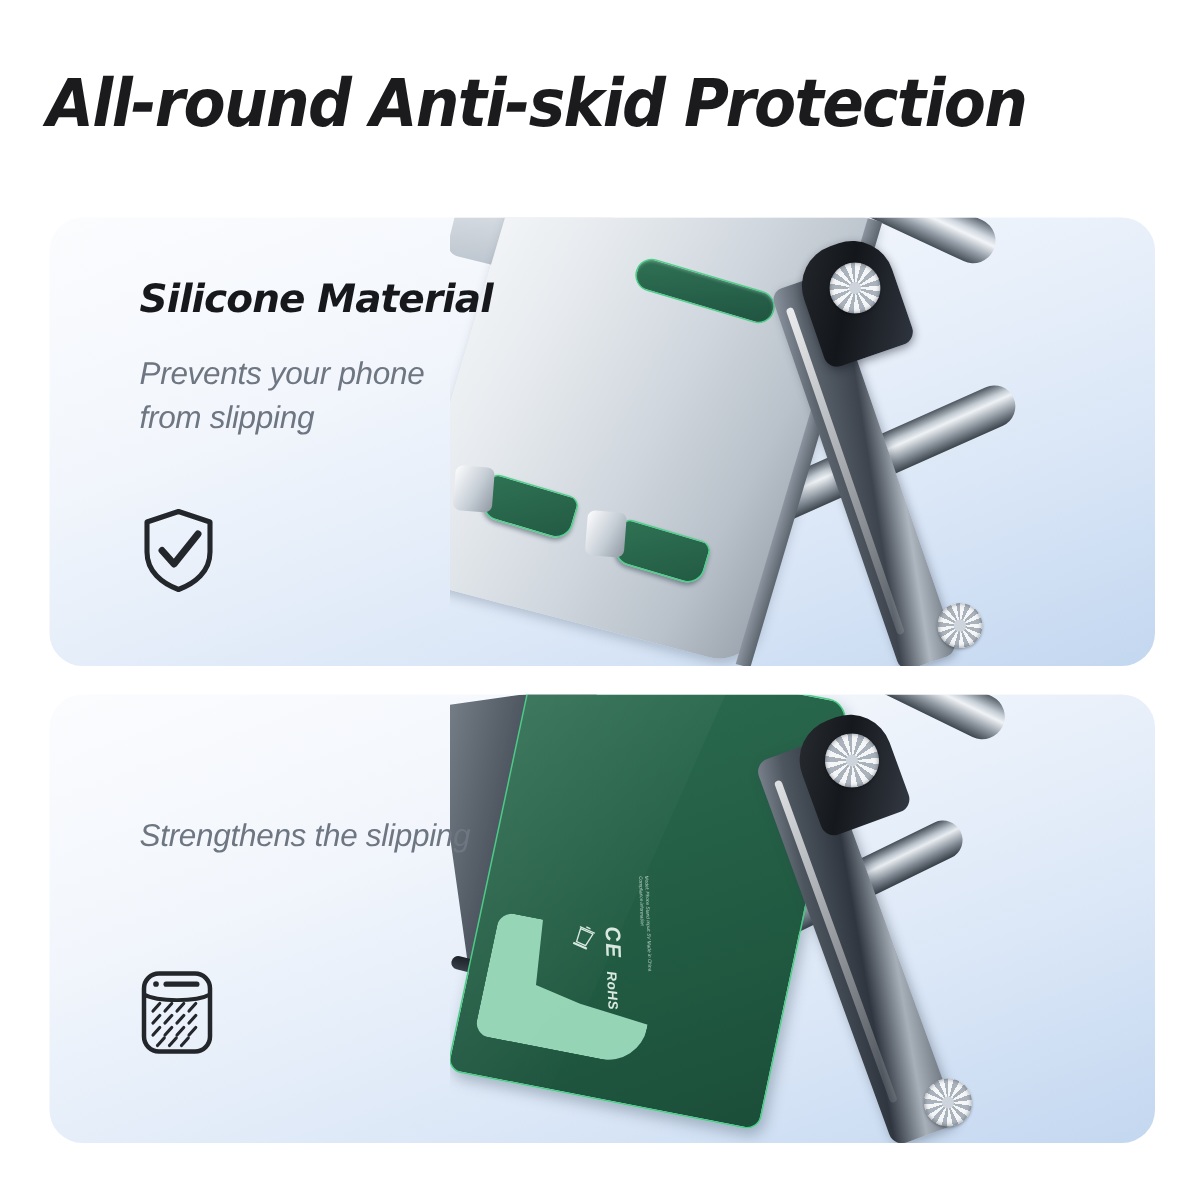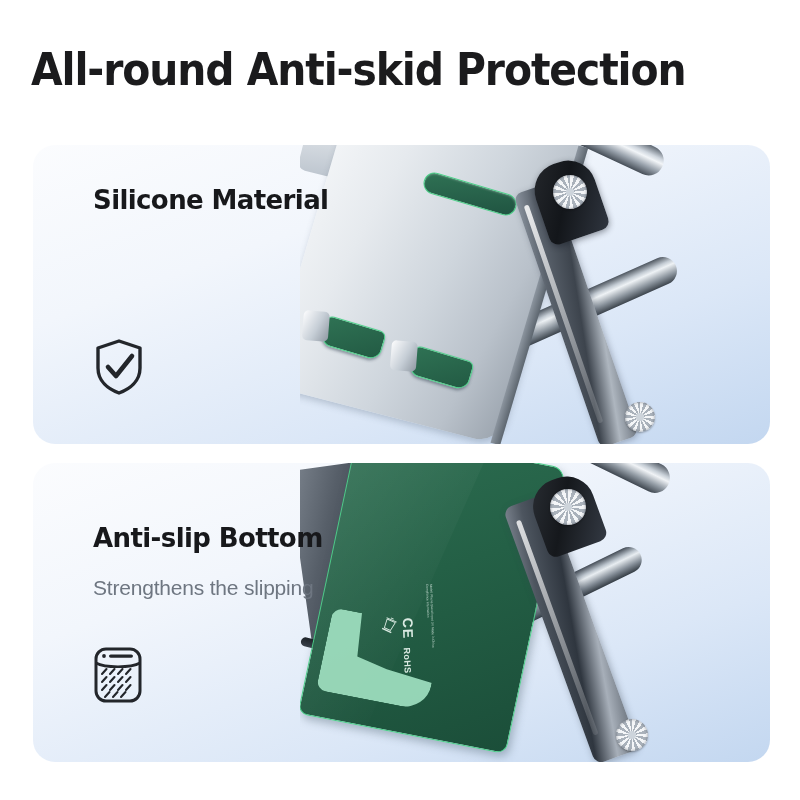--- a/index.html
+++ b/index.html
@@ -2,21 +2,21 @@
 <html><head>
 <meta charset="utf-8">
 <style>
   * { box-sizing: border-box; margin: 0; padding: 0; }
   html, body {
     width: 800px; height: 800px;
     background: #ffffff;
     font-family: "Liberation Sans", sans-serif;
     overflow: hidden;
   }
-  .page { position: relative; width: 800px; height: 646px; background: #fff; }
+  .page { position: relative; width: 800px; height: 646px; background: #fff; font-style: italic; }
 
   
   .page-title {
     position: absolute;
     left: 31px; top: 44px;
     font-size: 44px;
     font-weight: 700;
     letter-spacing: -1.2px;
     color: #1b1b1d;
     font-family: "DejaVu Sans", "Liberation Sans", sans-serif;
@@ -310,20 +310,22 @@
         <div class="hook c1-hook" id="c1-hook-b"></div>
         <div class="leg c1-leg"></div>
         <div class="hinge c1-hinge"></div>
         <div class="screw" id="c1-screw-top"></div>
         <div class="screw" id="c1-screw-bot"></div>
       </div>
     </div>
 
     <div class="card-text">
       <div class="card-heading">Silicone Material</div>
+      <div class="card-body">Prevents your phone
+from slipping</div>
     </div>
 
     <div class="feature-icon">
       <svg width="52" height="58" viewBox="0 0 52 58" fill="none">
         <path d="M26 3 L47 10 V30 C47 43 37 51 26 55 C15 51 5 43 5 30 V10 Z" stroke="#23262b" stroke-width="3.4" stroke-linejoin="round" fill="none"></path>
         <path d="M15 29 L23 38 L39 18" stroke="#23262b" stroke-width="4.6" stroke-linecap="round" stroke-linejoin="round" fill="none"></path>
       </svg>
     </div>
   </div>
 
@@ -352,21 +354,20 @@
         </div>
 
         <div class="leg c2-leg"></div>
         <div class="hinge c2-hinge"></div>
         <div class="screw" id="c2-screw-top"></div>
         <div class="screw" id="c2-screw-bot"></div>
       </div>
     </div>
 
     <div class="card-text">
-      <div class="card-heading">Anti-slip Bottom</div>
       <div class="card-body">Strengthens the slipping</div>
     </div>
 
     <div class="feature-icon">
       <svg width="50" height="58" viewBox="0 0 50 58" fill="none">
         <rect x="3" y="3" width="44" height="52" rx="10" stroke="#23262b" stroke-width="3" fill="none"></rect>
         <path d="M3 17 C12 22 38 22 47 17" stroke="#23262b" stroke-width="2.6" fill="none"></path>
         <circle cx="11" cy="10" r="1.9" fill="#23262b"></circle>
         <rect x="16" y="8.4" width="24" height="3.4" rx="1.7" fill="#23262b"></rect>
         <g stroke="#23262b" stroke-width="2.1" stroke-linecap="round">

